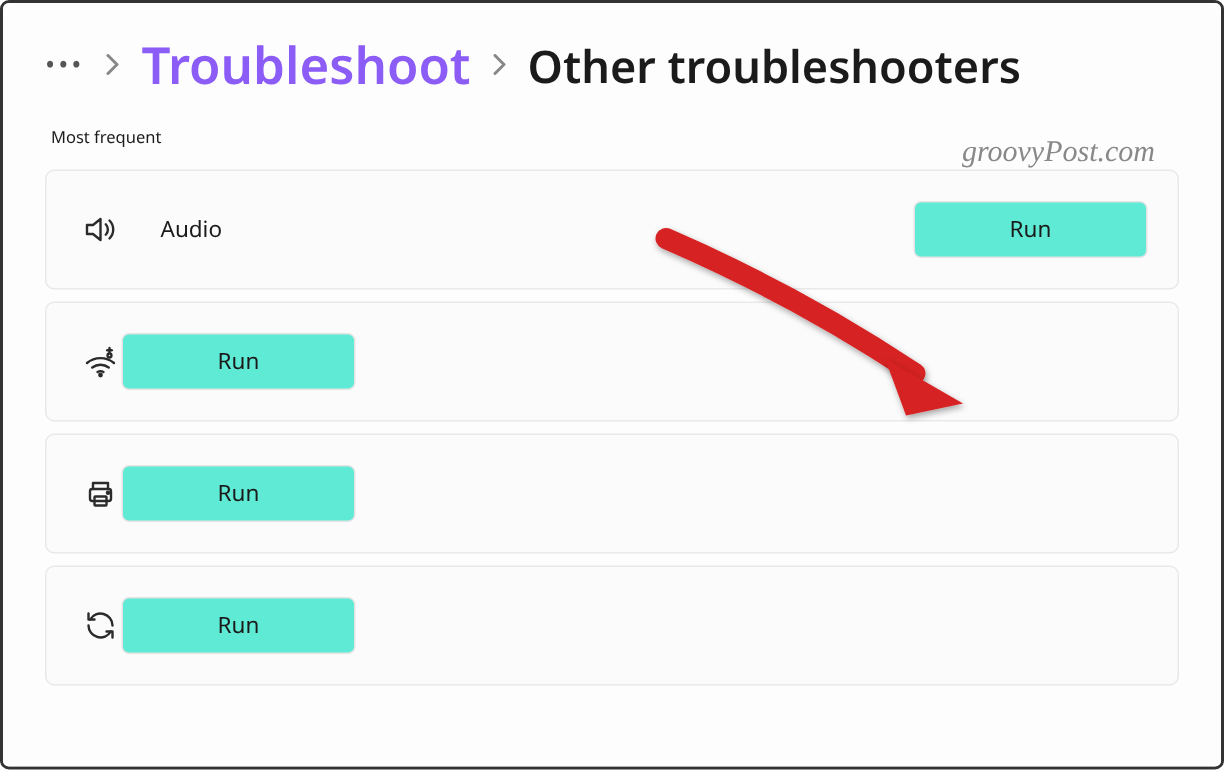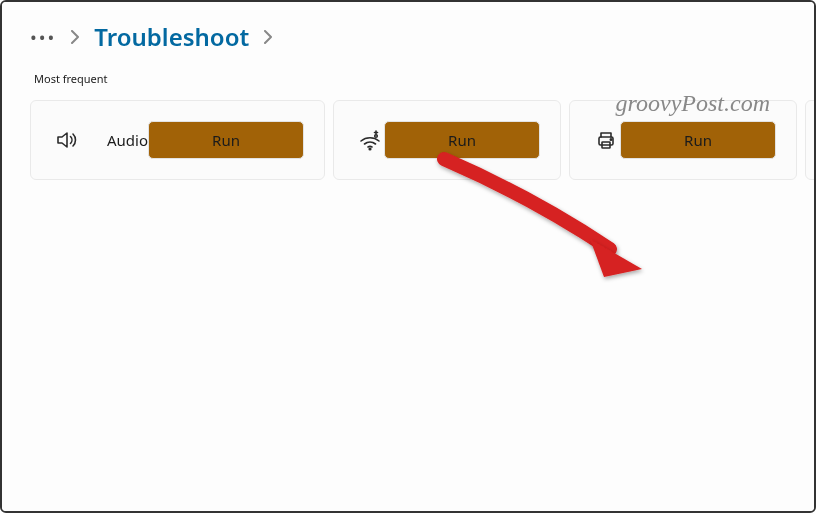--- a/index.html
+++ b/index.html
@@ -30,50 +30,50 @@
       line-height: 1;
       letter-spacing: 2px;
       cursor: pointer;
       padding: 4px 0;
     }
     .breadcrumb .chev {
       color: #888;
       font-size: 16px;
     }
     .breadcrumb .crumb-link {
-      font-size: 24px;
+      font-size: 34px;
       font-weight: 600;
-      color: #0369a1;
+      color: #8b5cf6;
       cursor: pointer;
     }
     .breadcrumb .crumb-current {
       font-size: 30px;
       font-weight: 600;
       color: #1b1b1b;
     }
     .section-title {
       font-size: 11px;
       font-weight: 400;
       color: #1b1b1b;
       margin: 8px 0 14px 4px;
     }
     .watermark {
       position: absolute;
       top: 88px;
       right: 44px;
       color: #888;
       font-style: italic;
       font-family: Georgia, "Times New Roman", serif;
-      font-size: 24px;
+      font-size: 20px;
       pointer-events: none;
       text-align: right;
     }
     .list {
       display: flex;
-      flex-direction: row;
+      flex-direction: column;
       gap: 8px;
     }
     .row {
       display: flex;
       align-items: center;
       background: #fbfbfb;
       border: 1px solid #e9e9e9;
       border-radius: 6px;
       padding: 20px 20px 20px 22px;
     }
@@ -85,21 +85,21 @@
       color: #2b2b2b;
       flex: 0 0 28px;
     }
     .row .label {
       margin-left: 26px;
       font-size: 15px;
       color: #1b1b1b;
       flex: 1 1 auto;
     }
     .run-btn {
-      background: #a16207;
+      background: #5eead4;
       border: 1px solid #e3e3e3;
       border-radius: 5px;
       padding: 8px 0;
       width: 156px;
       font-size: 15px;
       color: #1b1b1b;
       cursor: pointer;
       font-family: inherit;
       text-align: center;
     }
@@ -121,20 +121,21 @@
       <svg width="10" height="14" viewBox="0 0 10 14">
           <path d="M2 1 L8 7 L2 13" stroke="#888" stroke-width="2" fill="none" stroke-linecap="round" stroke-linejoin="round"></path>
         </svg>
     </span>
     <span class="crumb-link">Troubleshoot</span>
     <span class="chev">
       <svg width="10" height="14" viewBox="0 0 10 14">
           <path d="M2 1 L8 7 L2 13" stroke="#888" stroke-width="2" fill="none" stroke-linecap="round" stroke-linejoin="round"></path>
         </svg>
     </span>
+    <span class="crumb-current">Other troubleshooters</span>
   </div>
 
   <div class="section-title">Most frequent</div>
 
   <div class="list">
 
     <div class="row">
       <span class="icon">
         <svg width="24" height="24" viewBox="0 0 24 24" fill="none" stroke="#2b2b2b" stroke-width="1.6" stroke-linecap="round" stroke-linejoin="round">
           <path d="M3 9v6h4l5 4V5L7 9H3z"></path>

